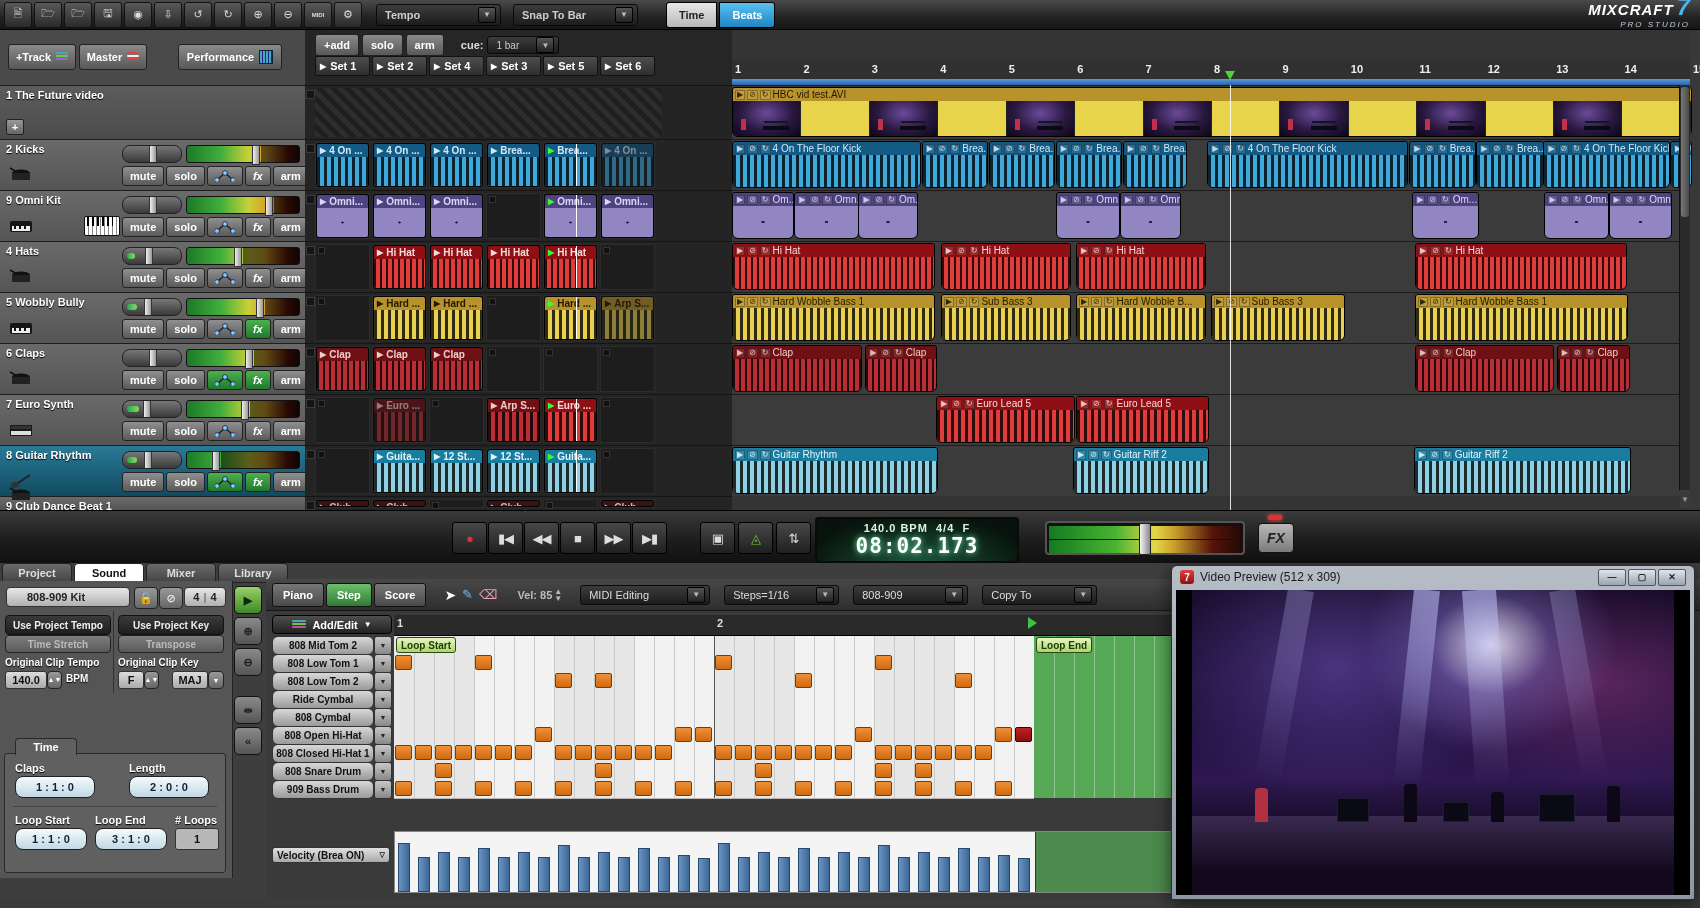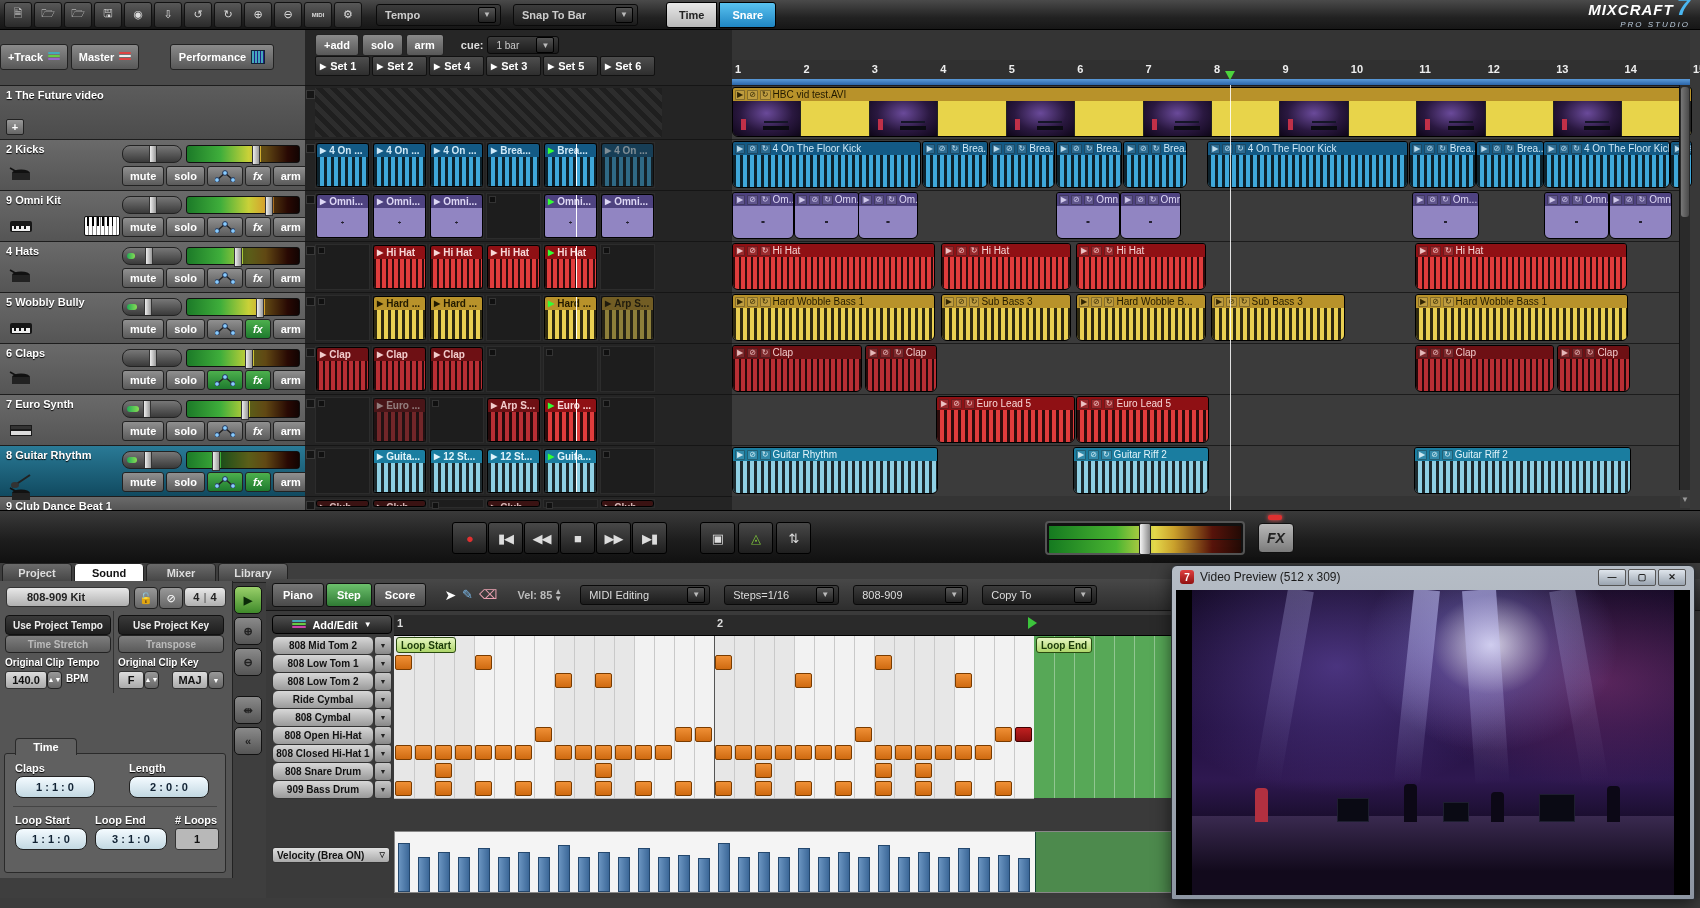--- a/index.html
+++ b/index.html
@@ -18,21 +18,21 @@
   .tgl{height:24px;padding:0 12px;display:flex;align-items:center;font-weight:bold;border:1px solid #000;}
   .tgl.off{background:linear-gradient(#e8e8e8,#b8b8b8);color:#222;border-radius:3px 0 0 3px;}
   .tgl.on{background:linear-gradient(#59c2f0,#1f85c2);color:#fff;border-radius:0 3px 3px 0;}
   .logo{position:absolute;right:10px;top:1px;text-align:right;line-height:12px;font-style:italic;}
   .logo .l1{font-size:15px;font-weight:bold;color:#fff;letter-spacing:1px;}
   .logo .l2{font-size:8px;color:#bcd;letter-spacing:2px;}
   .logo .n7{font-size:24px;font-weight:bold;color:#4ab6f0;margin-left:3px;}
   
   .main{left:0;top:30px;width:1700px;height:480px;background:#383838;}
   .tpanel{left:0;top:0;width:305px;height:480px;background:#4a4a4a;border-right:1px solid #1a1a1a;}
-  .tp-head{position:absolute;left:0;top:10px;width:305px;height:34px;display:flex;align-items:center;gap:3px;box-sizing:border-box;}
+  .tp-head{position:absolute;left:0;top:10px;width:305px;height:34px;display:flex;align-items:center;gap:3px;padding-left:8px;box-sizing:border-box;}
   .gbtn{background:linear-gradient(#8a8a8a,#585858);border:1px solid #222;border-radius:3px;color:#fff;font-weight:bold;
         display:flex;align-items:center;justify-content:center;gap:5px;}
   .stripes{width:12px;height:10px;display:flex;flex-direction:column;gap:1px;}
   .stripes i{height:2px;border-radius:1px;}
   .perfico{width:12px;height:12px;background:
      repeating-linear-gradient(90deg,#4ab 0 2px,#228 2px 3px),repeating-linear-gradient(0deg,#4ab 0 2px,#117 2px 3px);border:1px solid #123;}
   .trow{position:absolute;left:0;width:305px;border-top:1px solid #1d1d1d;background:linear-gradient(#6a6a6a,#555);box-sizing:border-box;}
   .trow.video{background:linear-gradient(#5c5c5c,#4c4c4c);}
   .trow.sel{background:linear-gradient(#2a7a96,#114a60);}
   .tname{position:absolute;left:6px;top:3px;font-weight:bold;color:#fff;text-shadow:0 1px 1px #000;}
@@ -226,21 +226,21 @@
       <span>Tempo</span>
       <span class="arr">▼</span>
     </div>
     <span style="width:8px;"></span>
     <div class="dd" style="width:125px;">
       <span>Snap To Bar</span>
       <span class="arr">▼</span>
     </div>
     <span style="width:24px;"></span>
     <div class="tgl off">Time</div>
-    <div class="tgl on">Snare</div>
+    <div class="tgl on">Beats</div>
     <div class="logo">
       <span class="l1">MIXCRAFT</span><span class="n7">7</span><br>
       <span class="l2">PRO STUDIO</span>
     </div>
   </div>
 
   <div class="abs main">
 
     <div class="abs tpanel">
       <div class="tp-head">
@@ -1332,20 +1332,24 @@
         <div class="tpbtn" style="left: 452px; color: rgb(224, 48, 48);">●</div>
         <div class="tpbtn" style="left: 488px;">▮◀</div>
         <div class="tpbtn" style="left: 524px;">◀◀</div>
         <div class="tpbtn" style="left: 560px;">■</div>
         <div class="tpbtn" style="left: 596px;">▶▶</div>
         <div class="tpbtn" style="left: 632px;">▶▮</div>
         <div class="tpbtn" style="left: 700px;">▣</div>
         <div class="tpbtn" style="left: 738px; color: rgb(124, 194, 58);">◬</div>
         <div class="tpbtn" style="left: 776px;">⇅</div>
       </div>
+    <div class="lcd">
+      <div class="t1"><span>140.0 BPM</span>&nbsp;&nbsp;<span>4/4</span>&nbsp;&nbsp;<span>F</span></div>
+      <div class="t2">08:02.173</div>
+    </div>
     <div class="mfader">
       <div class="bar"></div>
         <div class="bar"></div>
         <div class="hnd"></div>
     </div>
     <div class="fxled"></div>
     <div class="fxbtn">FX</div>
   </div>
 
   <div class="abs bottom">

